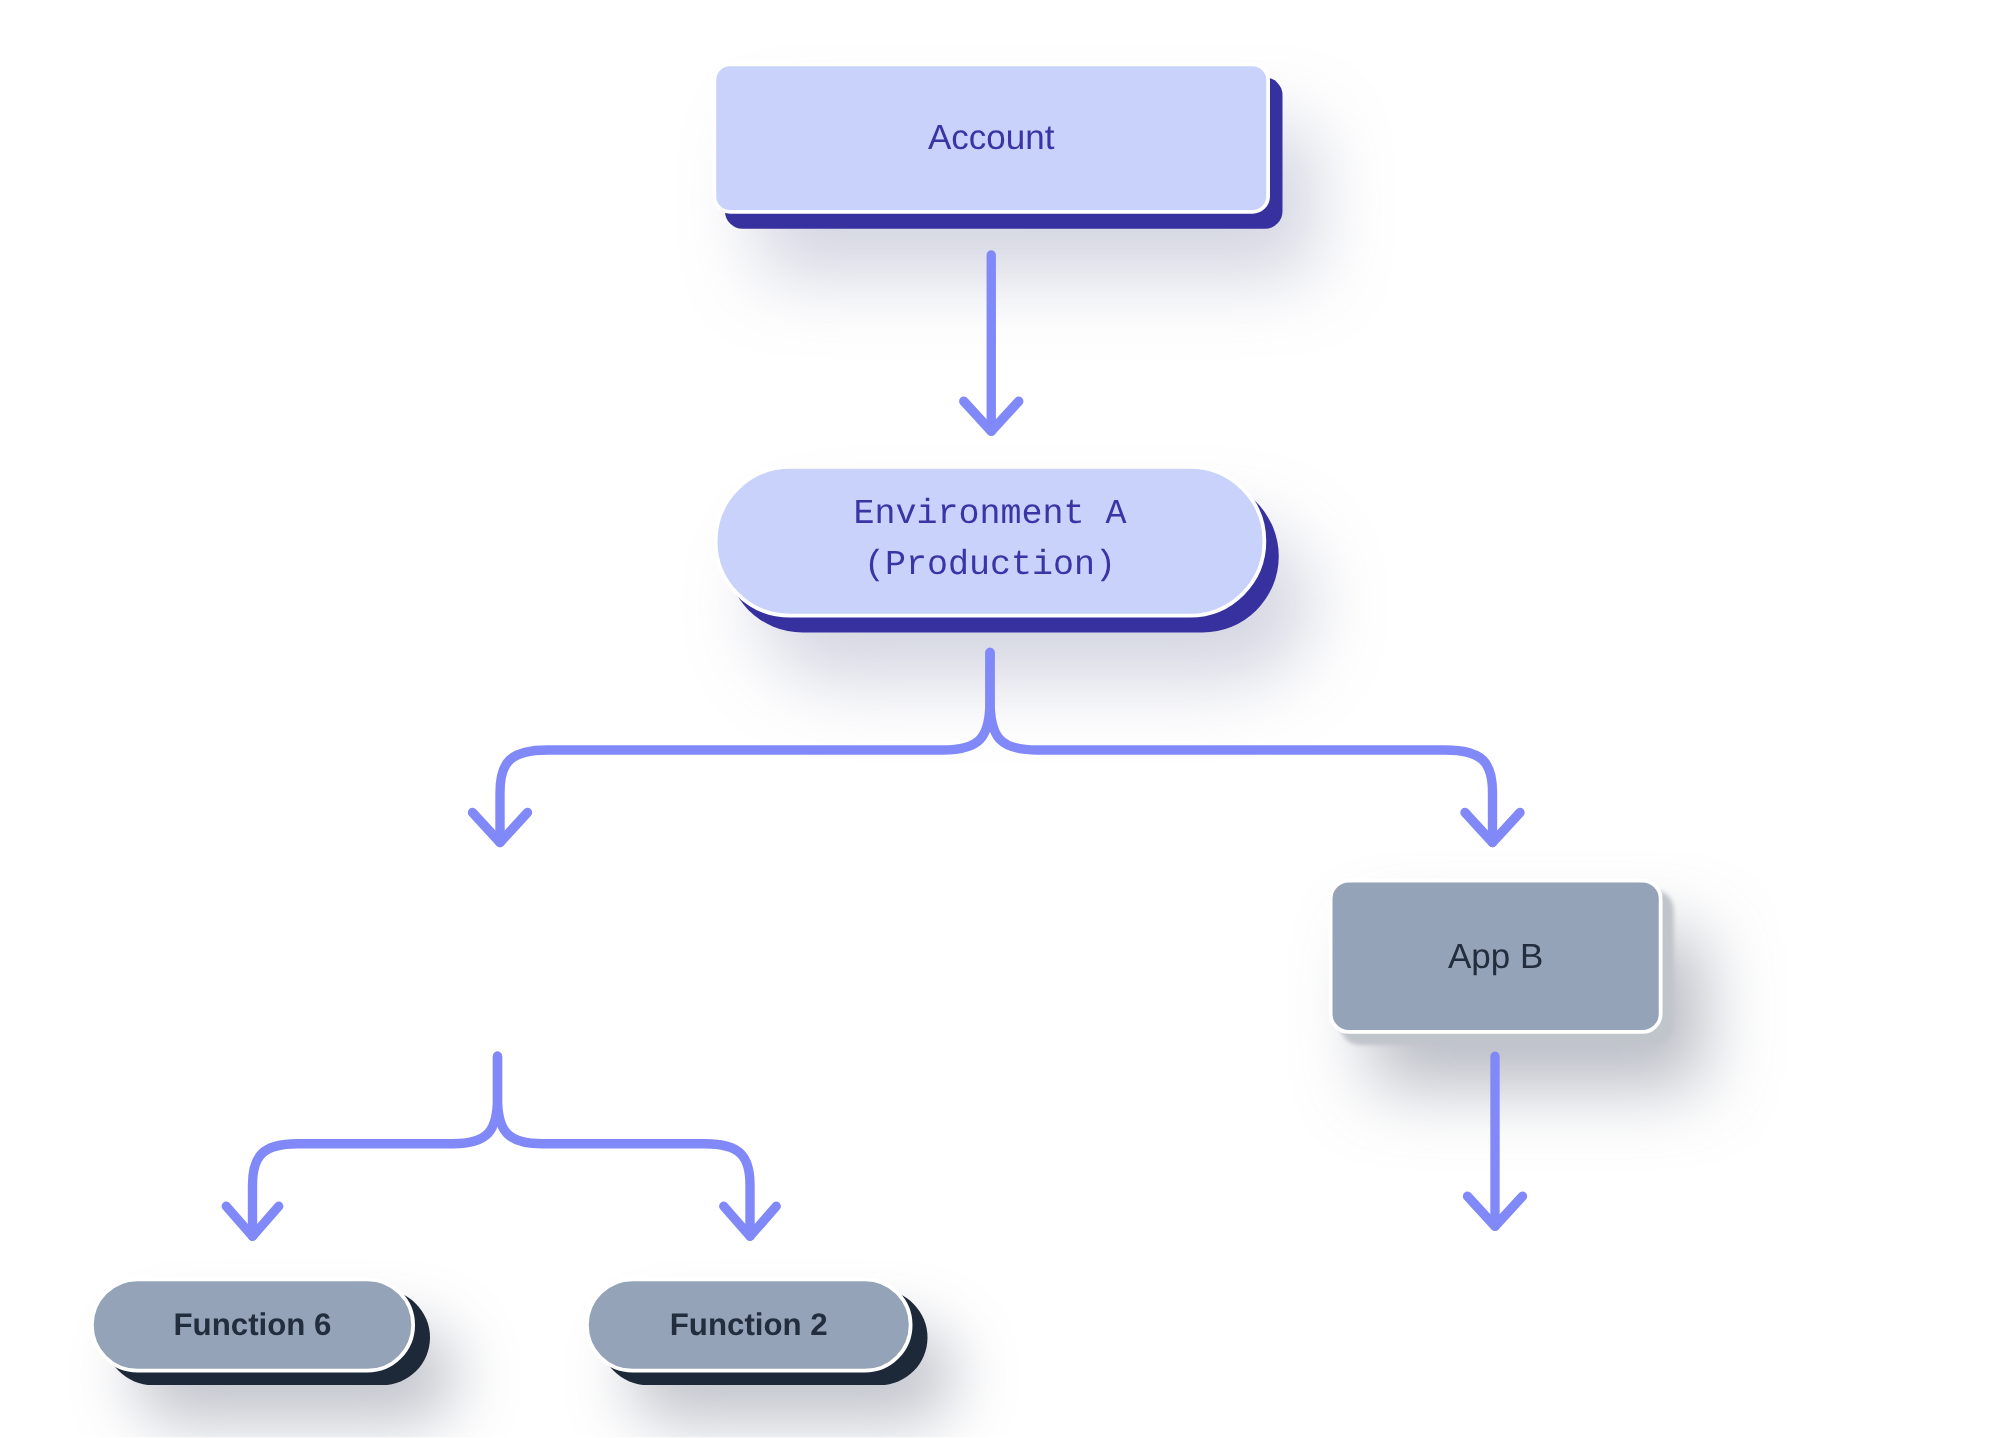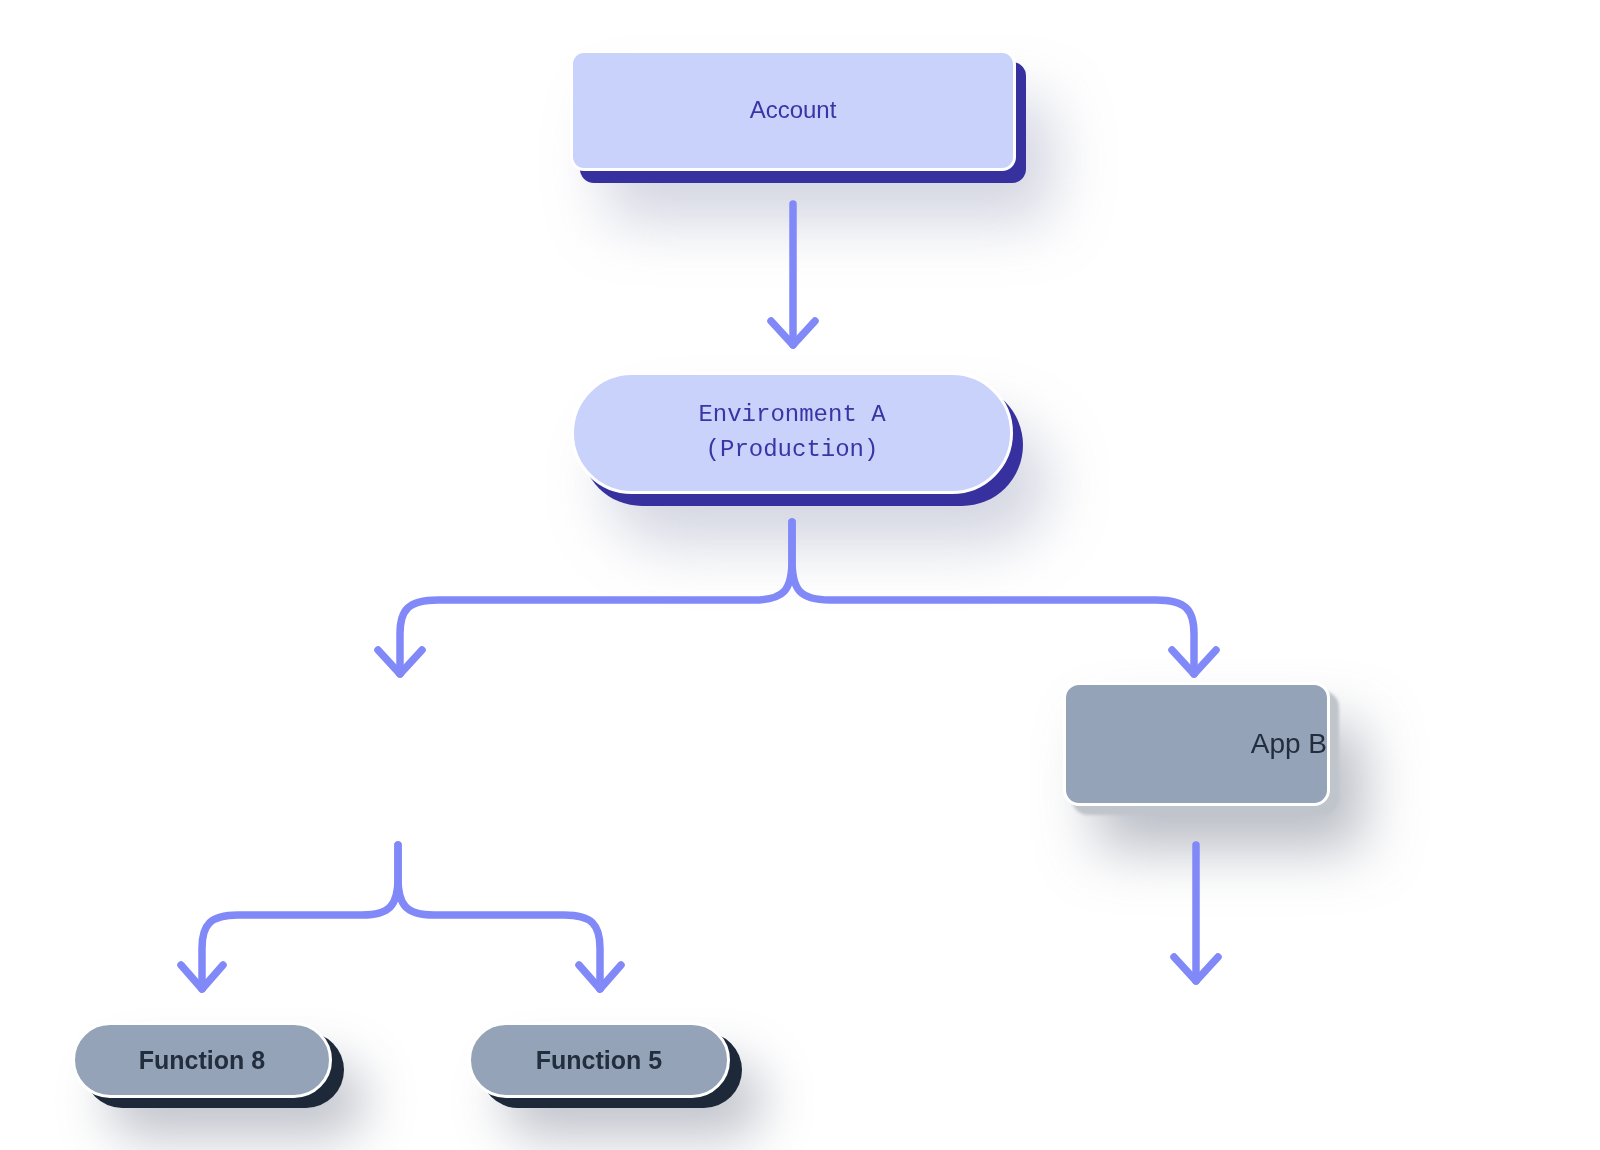--- a/index.html
+++ b/index.html
@@ -45,21 +45,21 @@
     z-index: -1;
   }
   .node-label {
     white-space: pre-line;
     line-height: 1.45;
   }
   
   .v-indigo {
     background: var(--indigo-fill, #c8d2fb);
     color: var(--indigo-text, #3a34a5);
-    font-size: 24px;
+    font-size: 28px;
     font-weight: 500;
   }
   .v-indigo::after {
     background: var(--indigo-shadow, #37319f);
     transform: translate(10px, 12px);
     box-shadow: 26px 38px 60px rgba(128, 134, 168, 0.35);
   }
   
   .v-slate {
     background: var(--slate-fill, #95a3b8);
@@ -82,21 +82,21 @@
   }
   .v-pill::after {
     background: var(--navy-shadow, #1d2939);
     transform: translate(12px, 10px);
     box-shadow: 22px 30px 50px rgba(118, 124, 142, 0.45);
   }
   
   .n-account { left: 570px; top: 50px;  width: 446px; height: 121px; border-radius: 14px; }
   .n-env     { left: 571px; top: 372px; width: 442px; height: 122px; border-radius: 61px; font-family: Liberation Mono, monospace; }
   .n-app-a   { left: 265px; top: 703px; width: 266px; height: 124px; border-radius: 16px; }
-  .n-app-b   { left: 1063px; top: 682px; width: 267px; height: 124px; border-radius: 16px; justify-content: flex-end; }
+  .n-app-b   { left: 1063px; top: 703px; width: 267px; height: 124px; border-radius: 16px; }
   .n-fn1     { left: 72px;  top: 1022px; width: 260px; height: 76px; border-radius: 38px; }
   .n-fn2     { left: 468px; top: 1022px; width: 262px; height: 76px; border-radius: 38px; }
   .n-fn3     { left: 1066px; top: 1011px; width: 266px; height: 72px; border-radius: 36px; }
 </style>
 </head>
 <body>
 
 <div class="canvas">
 
   <svg class="edge-layer" width="1600" height="1150" viewBox="0 0 1600 1150">
@@ -128,21 +128,21 @@
     <span class="node-label">Environment A
 (Production)</span>
   </div>
 
 
   <div class="node v-slate n-app-b">
     <span class="node-label">App B</span>
   </div>
 
   <div class="node v-pill n-fn1">
-    <span class="node-label">Function 8</span>
+    <span class="node-label">Function 6</span>
   </div>
 
   <div class="node v-pill n-fn2">
-    <span class="node-label">Function 5</span>
+    <span class="node-label">Function 2</span>
   </div>
 
 
 </div>
 
 </body></html>

